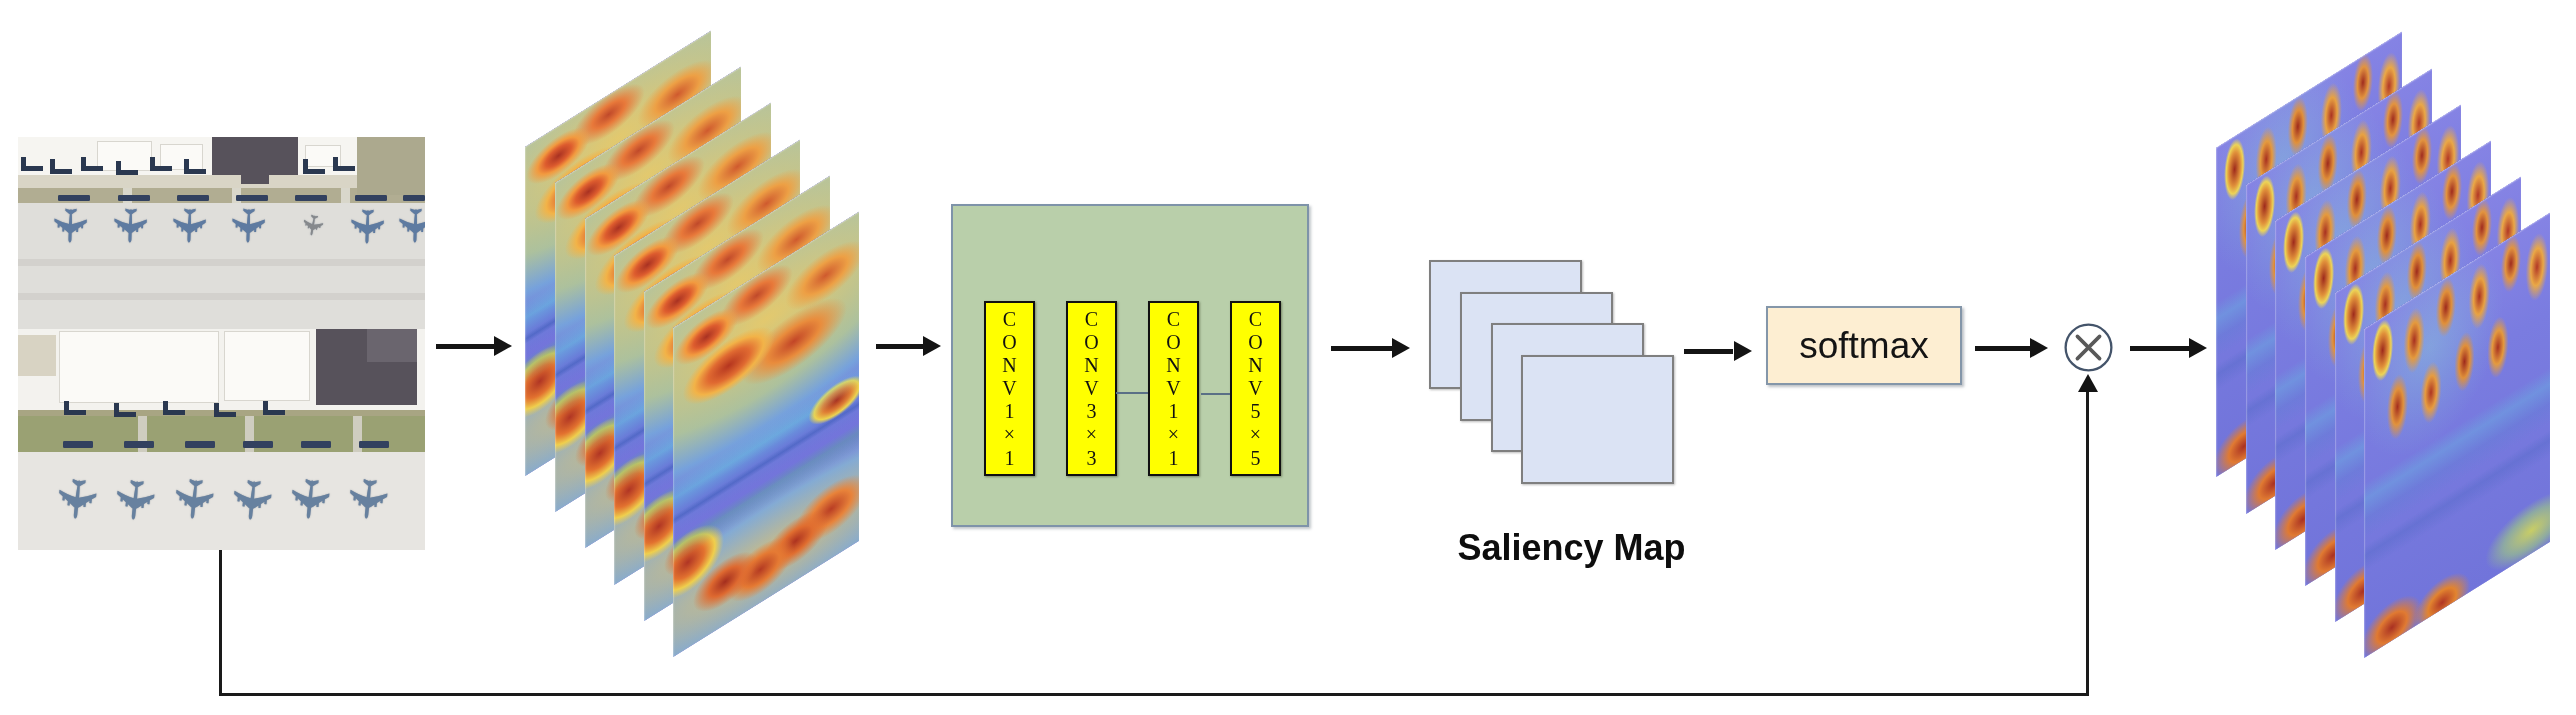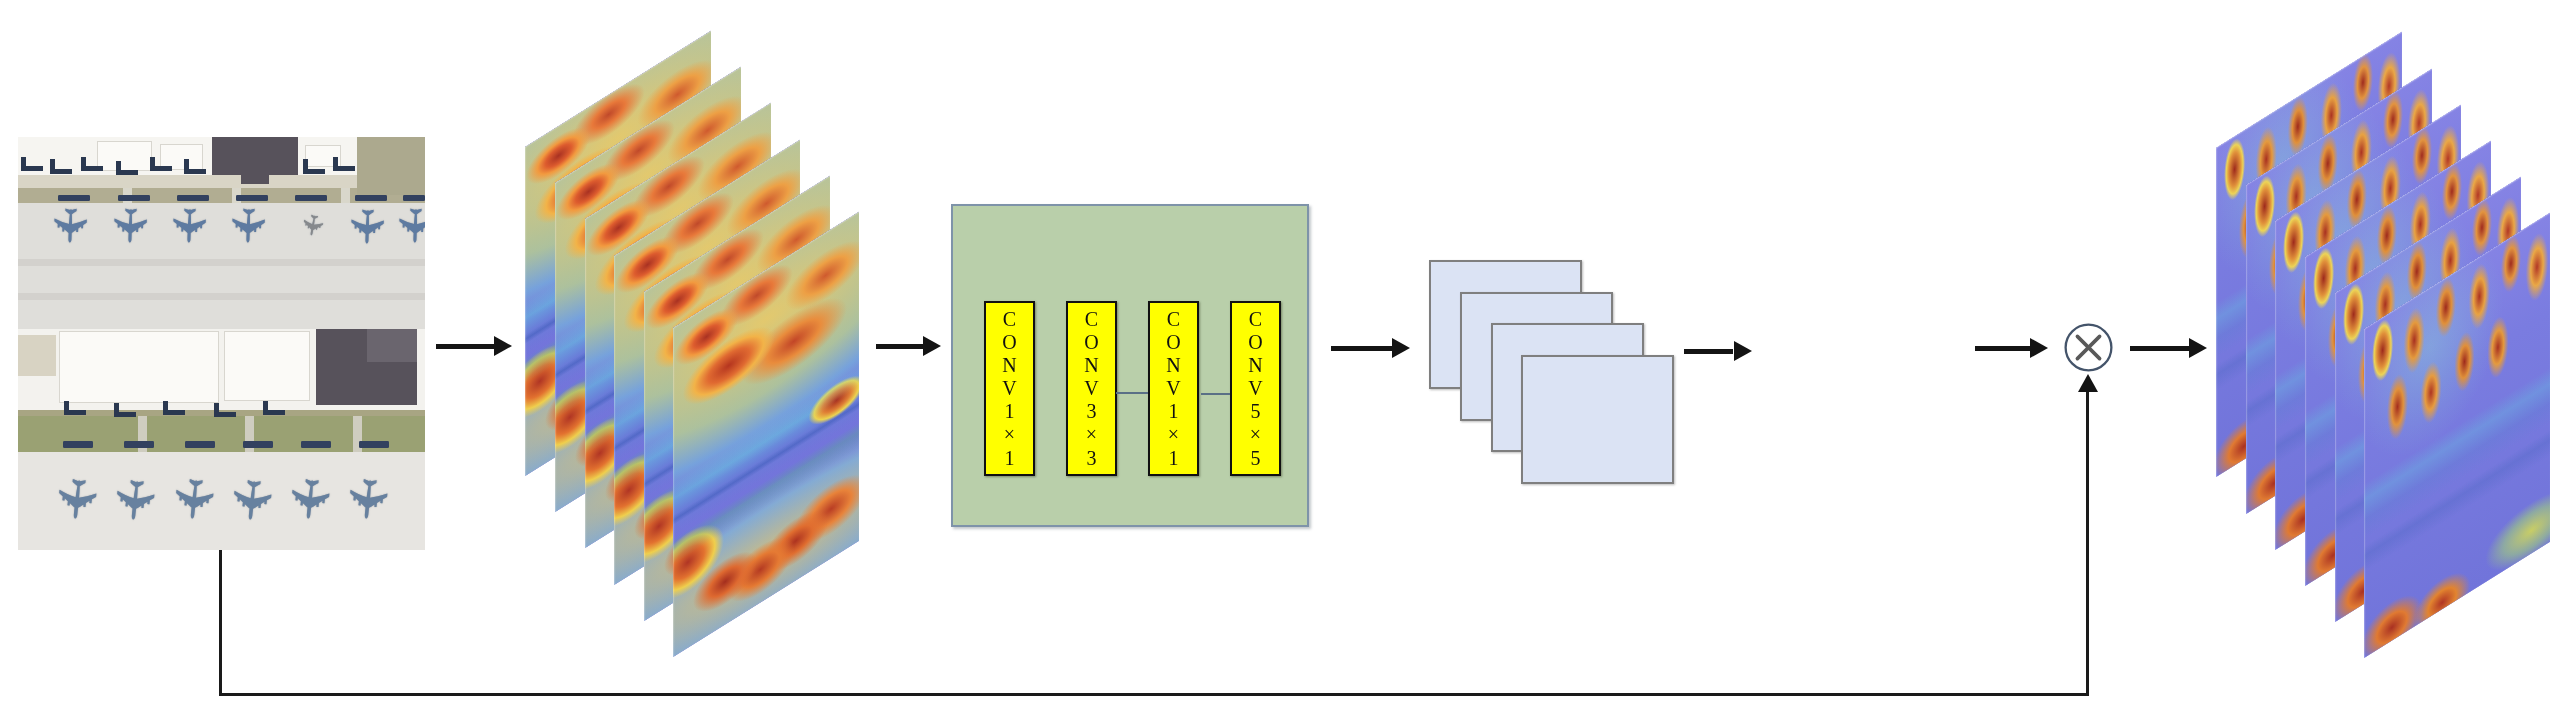--- a/index.html
+++ b/index.html
@@ -229,24 +229,28 @@
 
   <div class="shaft" style="left:1331px;top:346px;width:61px"></div>
   <div class="head-r" style="left:1392px;top:338px"></div>
 
   <div>
     <div class="sal" style="left:1429px;top:260px"></div>
     <div class="sal" style="left:1460px;top:292px"></div>
     <div class="sal" style="left:1491px;top:323px"></div>
     <div class="sal" style="left:1521px;top:355px"></div>
   </div>
+  <div class="sal-label">Saliency Map</div>
 
   <div class="shaft" style="left:1684px;top:349px;width:49px"></div>
   <div class="head-r" style="left:1734px;top:341px"></div>
 
+  <div class="softmax">
+    <span>softmax</span>
+  </div>
 
   <div class="shaft" style="left:1975px;top:346px;width:55px"></div>
   <div class="head-r" style="left:2030px;top:338px"></div>
 
   <svg class="mult" width="51" height="51" viewBox="0 0 78 78">
     <circle cx="39" cy="39" r="35" fill="#ffffff" stroke="#44546a" stroke-width="3.5"></circle>
     <line x1="22" y1="22" x2="56" y2="56" stroke="#595959" stroke-width="5.5" stroke-linecap="round"></line>
     <line x1="56" y1="22" x2="22" y2="56" stroke="#595959" stroke-width="5.5" stroke-linecap="round"></line>
   </svg>
 

